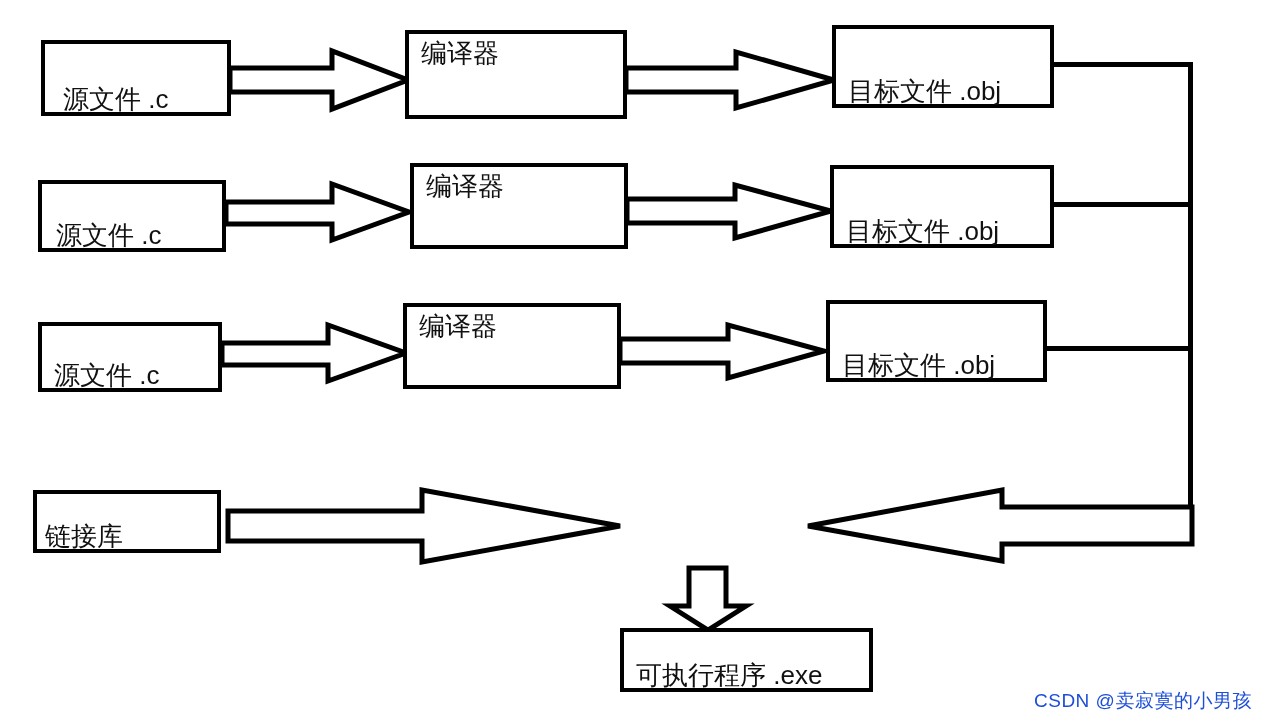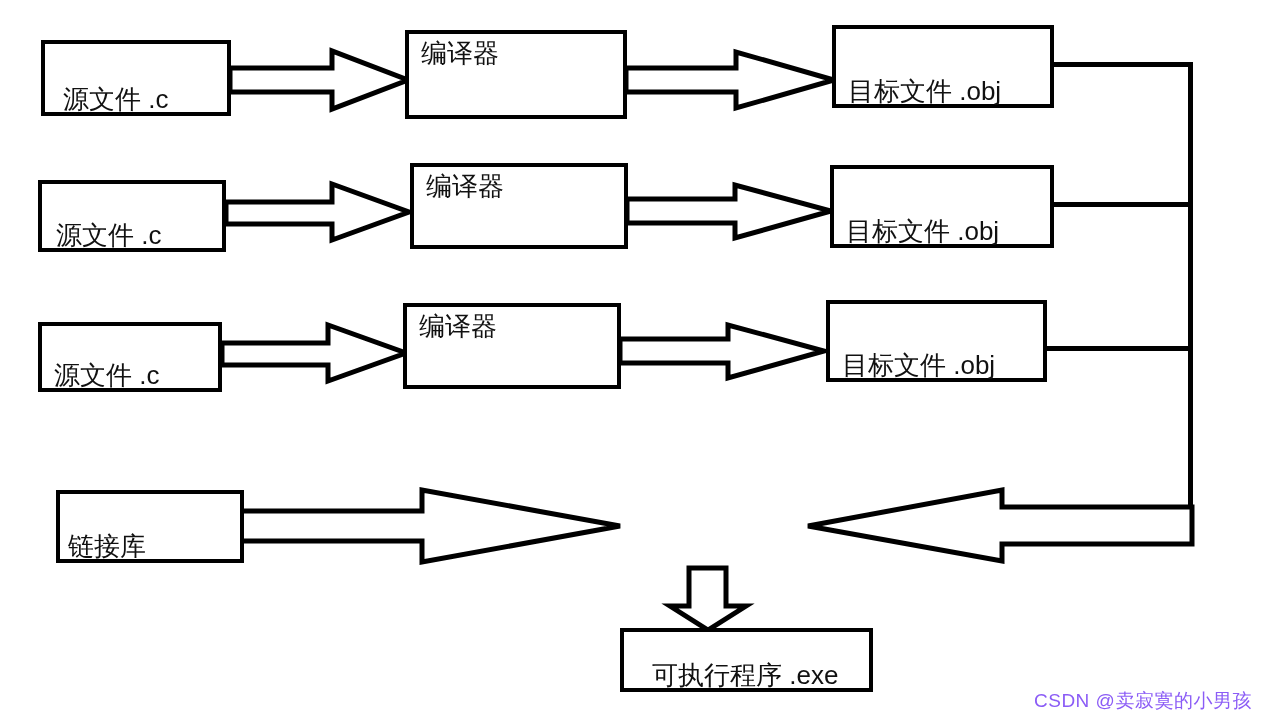--- a/index.html
+++ b/index.html
@@ -41,21 +41,21 @@
     stroke-width: 5;
     stroke-linejoin: miter;
   }
   .busline {
     position: absolute;
     background: #000000;
     z-index: 1;
   }
   .watermark {
     position: absolute;
-    color: #8b5cf6;
+    color: #1d4ed8;
     font-size: 19px;
     letter-spacing: 0.5px;
     white-space: nowrap;
     z-index: 5;
   }
 </style>
 </head>
 <body>
 
 <div id="canvas">
@@ -122,36 +122,36 @@
 
   <div class="box" style="left:826px; top:300px; width:221px; height:82px; padding-left:12px;">
     <span class="label" style="font-size:26px;">目标文件  .obj</span>
   </div>
 
   <div class="busline" style="left:1047px; top:346px; width:146px; height:5px;"></div>
 
   <div class="busline" style="left:1188px; top:62px; width:5px; height:473px;"></div>
   <div class="busline" style="left:1188px; top:530px; width:5px; height:5px;"></div>
 
-  <div class="box" style="left:56px; top:490px; width:188px; height:73px; padding-left:8px;">
+  <div class="box" style="left:33px; top:490px; width:188px; height:63px; padding-left:8px;">
     <span class="label" style="font-size:26px;">链接库</span>
   </div>
 
   <svg class="arrow-svg" style="left:226px; top:486px;" width="398" height="82" viewBox="0 0 398 82">
     <polygon points="2,25 196,25 196,4 394,40 196,76 196,55 2,55"></polygon>
   </svg>
 
 
   <svg class="arrow-svg" style="left:806px; top:487px;" width="388" height="78" viewBox="0 0 388 78">
     <polygon points="386,20 196,20 196,3 2,39 196,74 196,57 386,57"></polygon>
   </svg>
 
   <svg class="arrow-svg" style="left:666px; top:566px;" width="86" height="66" viewBox="0 0 86 66">
     <polygon points="23,2 60,2 60,40 80,40 42,64 4,40 23,40"></polygon>
   </svg>
 
-  <div class="box" style="left:620px; top:628px; width:253px; height:64px; padding-left:28px;">
+  <div class="box" style="left:620px; top:628px; width:253px; height:64px; padding-left:12px;">
     <span class="label" style="font-size:26px;">可执行程序   .exe</span>
   </div>
 
   <div class="watermark" style="left:1034px; top:688px;">CSDN @卖寂寞的小男孩</div>
 
 </div>
 
 </body></html>

